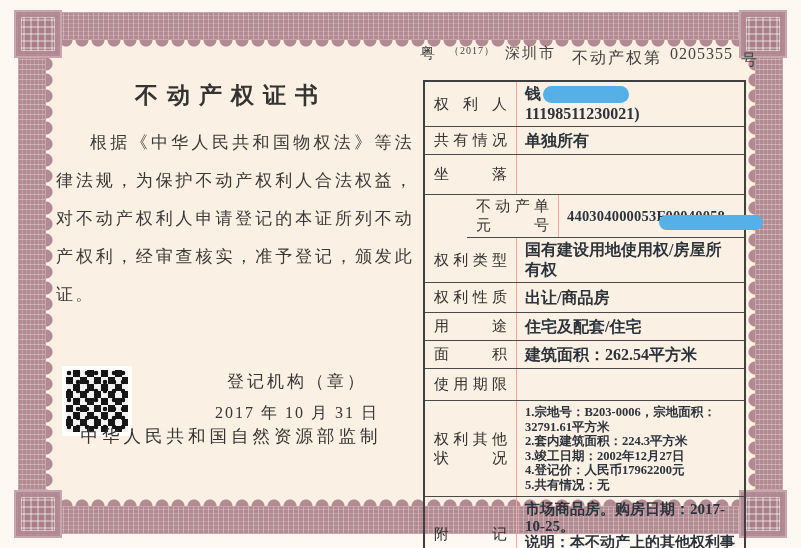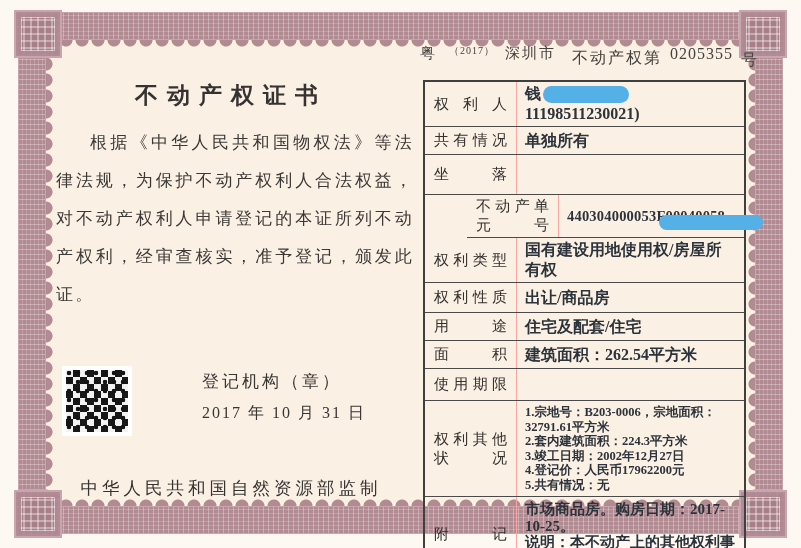--- a/index.html
+++ b/index.html
@@ -69,24 +69,24 @@
     text-align:center;font-size:23px;font-weight:600;letter-spacing:9px;color:#353331;}
   .declaration{position:absolute;top:124px;left:56px;width:358px;margin:0;
     font-size:17px;line-height:38px;letter-spacing:2.2px;text-indent:2em;
     text-align:justify;color:#3b3936;}
   .matrix-code{position:absolute;left:62px;top:366px;width:70px;height:70px;
     background-color:#f7f7f7;border:4px solid #fff;box-sizing:border-box;
     background-image:
       radial-gradient(circle at 3px 3px,#141414 2px,rgba(0,0,0,0) 2.6px),
       repeating-conic-gradient(#171717 0% 25%, #f2f2f2 0% 50%);
     background-size:9px 9px,14px 14px;}
-  .issuer-block{position:absolute;left:202px;top:370px;width:190px;}
+  .issuer-block{position:absolute;left:202px;top:370px;width:190px;text-align:center;}
   .issuer-label{font-size:17px;letter-spacing:3px;color:#383634;}
   .issue-date{font-size:16px;letter-spacing:2px;margin-top:10px;color:#383634;}
-  .made-by{position:absolute;top:476px;left:55px;width:352px;text-align:center;
+  .made-by{position:absolute;top:424px;left:55px;width:352px;text-align:center;
     font-size:17.5px;letter-spacing:4px;color:#353331;}
 
   
   .prop-table{position:absolute;left:423px;top:80px;width:323px;
     border:2px solid #3f3f3f;box-sizing:border-box;background:transparent;}
   .row{display:flex;border-bottom:1px solid #4a4a4a;align-items:center;box-sizing:border-box;}
   .row:last-child{border-bottom:none;}
   .cell{box-sizing:border-box;}
   .cell.label{width:92px;flex:0 0 92px;padding:2px 9px;border-right:1px solid #fca5a5;
     align-self:stretch;display:flex;align-items:center;font-size:15px;color:#33312e;}

